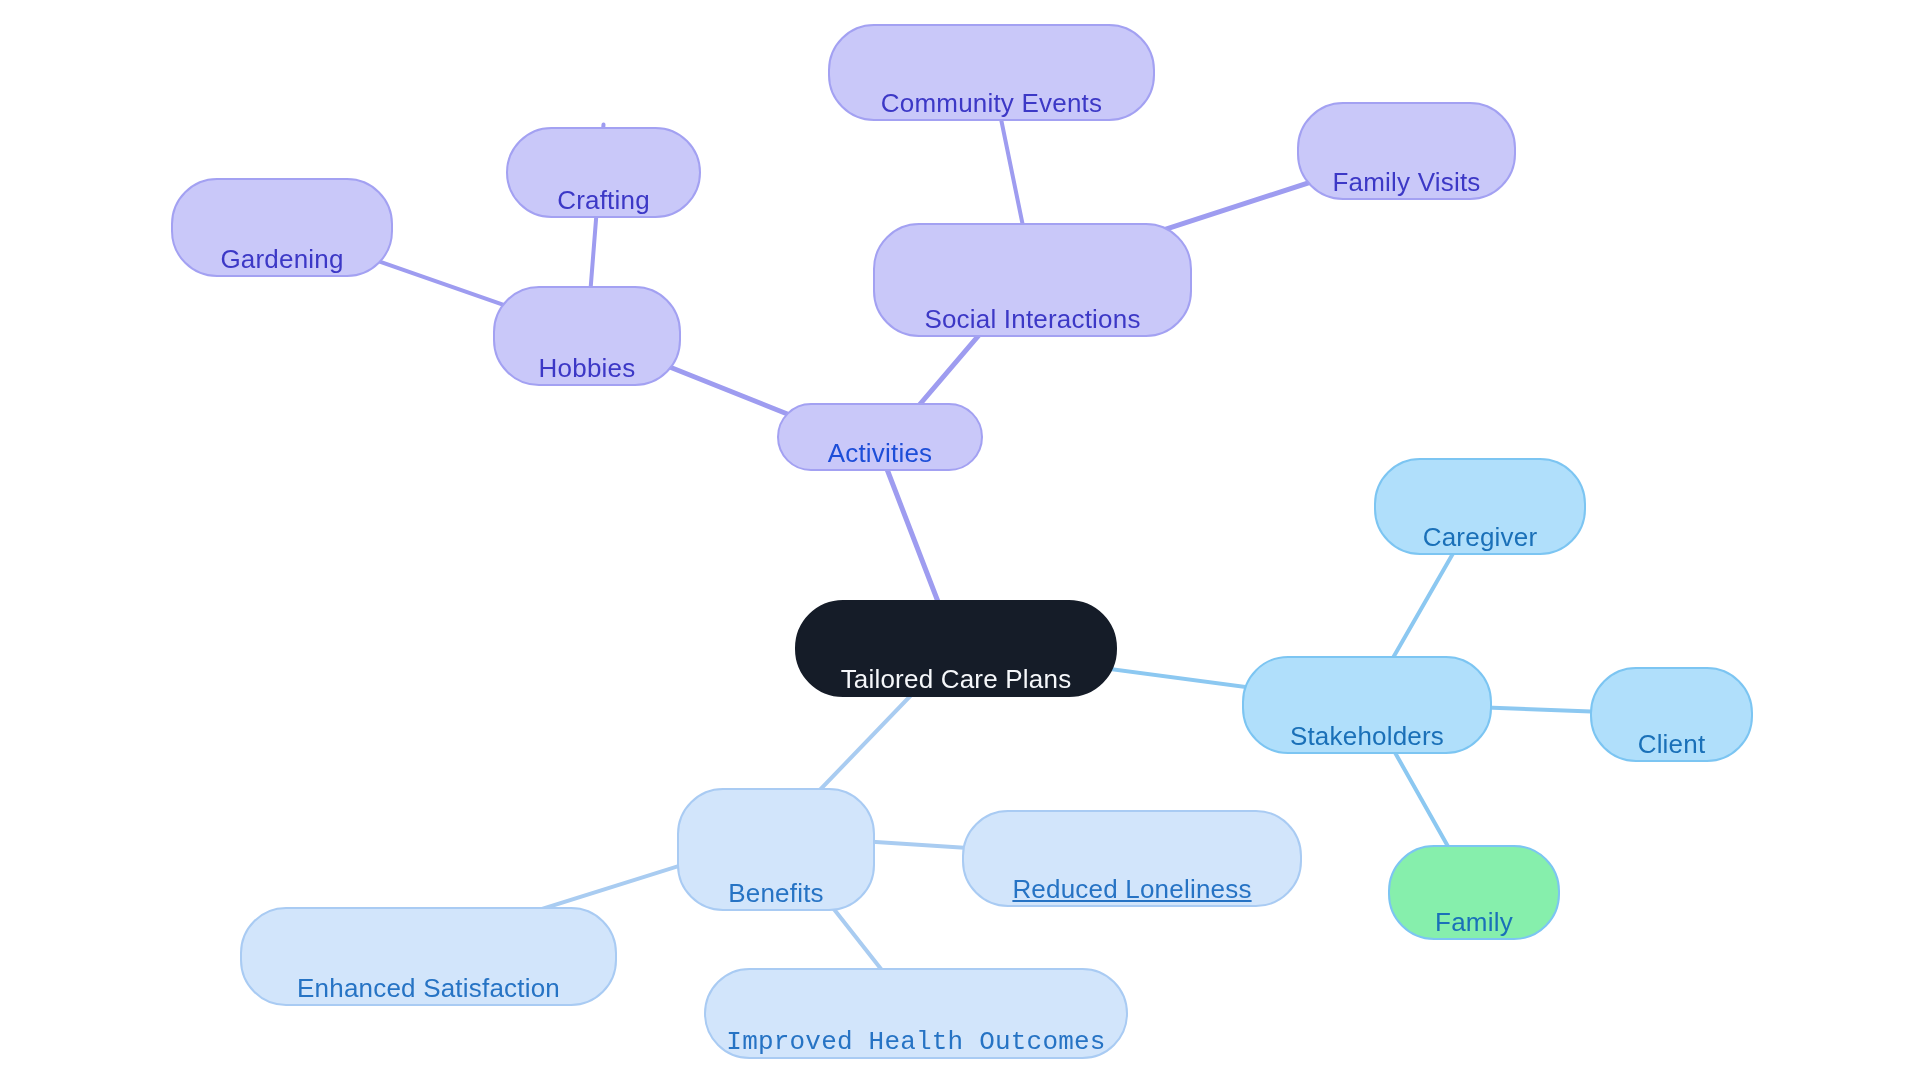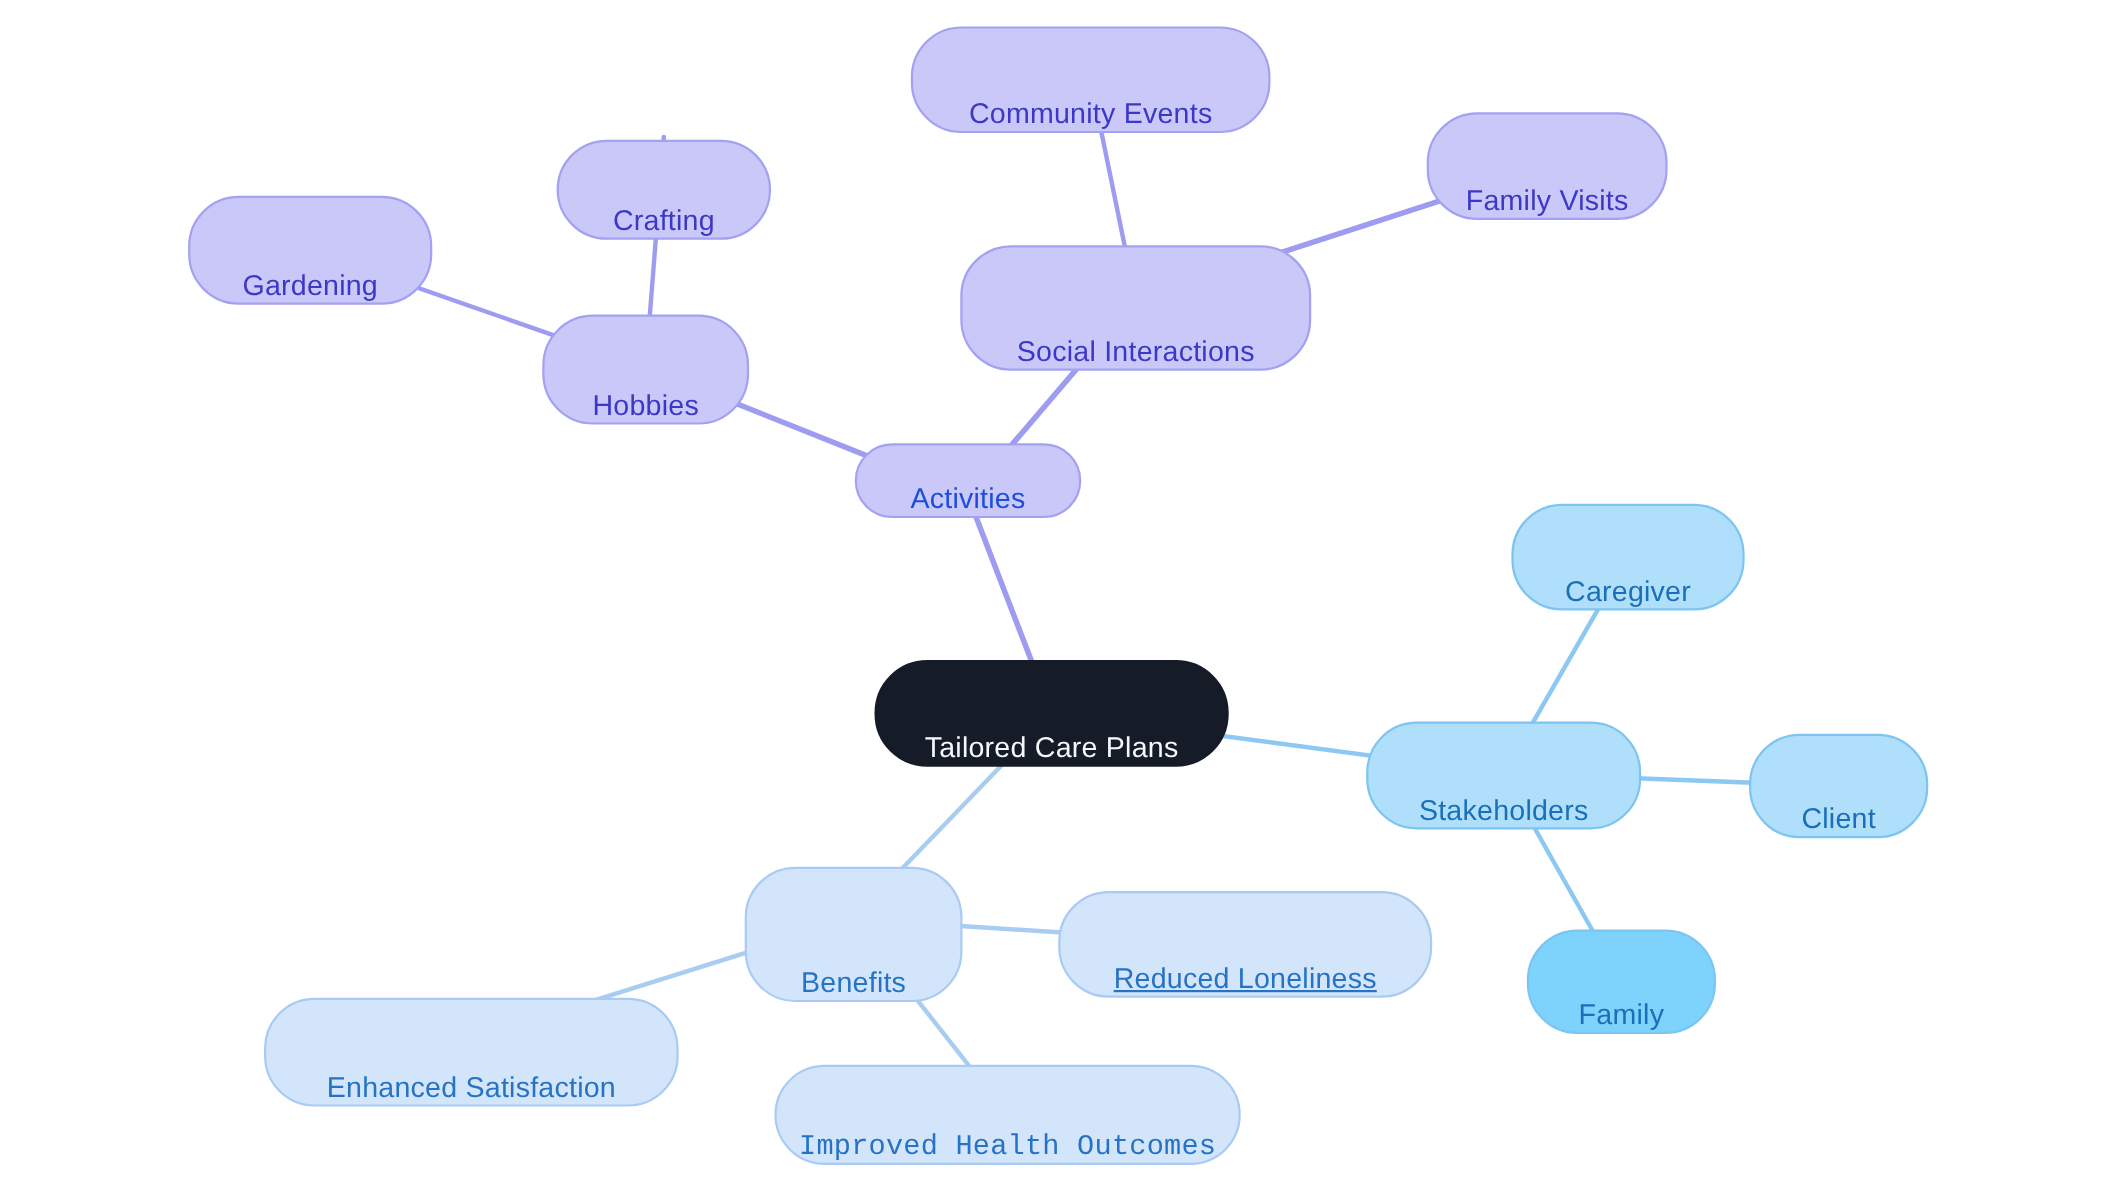--- a/index.html
+++ b/index.html
@@ -90,21 +90,21 @@
       </div>
       <div class="node" style="left: 1242px; top: 656px; width: 250px; height: 98px; background: rgb(176, 223, 251); border-color: rgb(124, 197, 242); color: rgb(26, 112, 184);">
         <span>Stakeholders</span>
       </div>
       <div class="node" style="left: 1374px; top: 458px; width: 212px; height: 97px; background: rgb(176, 223, 251); border-color: rgb(124, 197, 242); color: rgb(26, 112, 184);">
         <span>Caregiver</span>
       </div>
       <div class="node" style="left: 1590px; top: 667px; width: 163px; height: 95px; background: rgb(176, 223, 251); border-color: rgb(124, 197, 242); color: rgb(26, 112, 184);">
         <span>Client</span>
       </div>
-      <div class="node" style="left: 1388px; top: 845px; width: 172px; height: 95px; background: #7dd3fc; border-color: rgb(124, 197, 242); color: rgb(26, 112, 184);">
+      <div class="node" style="left: 1388px; top: 845px; width: 172px; height: 95px; background: #86efac; border-color: rgb(124, 197, 242); color: rgb(26, 112, 184);">
         <span>Family</span>
       </div>
       <div class="node" style="left: 677px; top: 788px; width: 198px; height: 123px; background: rgb(210, 229, 251); border-color: rgb(169, 203, 243); color: rgb(38, 115, 196);">
         <span>Benefits</span>
       </div>
       <div class="node" style="left: 962px; top: 810px; width: 340px; height: 97px; background: rgb(210, 229, 251); border-color: rgb(169, 203, 243); color: rgb(38, 115, 196); text-decoration: underline;">
         <span>Reduced Loneliness</span>
       </div>
       <div class="node" style="left: 240px; top: 895px; width: 377px; height: 99px; background: rgb(210, 229, 251); border-color: rgb(169, 203, 243); color: rgb(38, 115, 196); margin-top: 12px;">
         <span>Enhanced Satisfaction</span>

